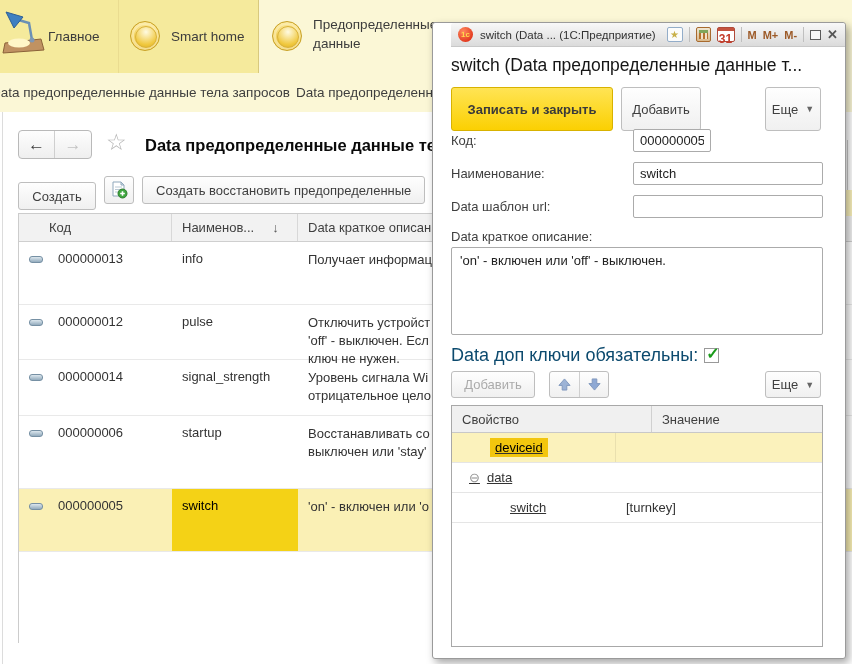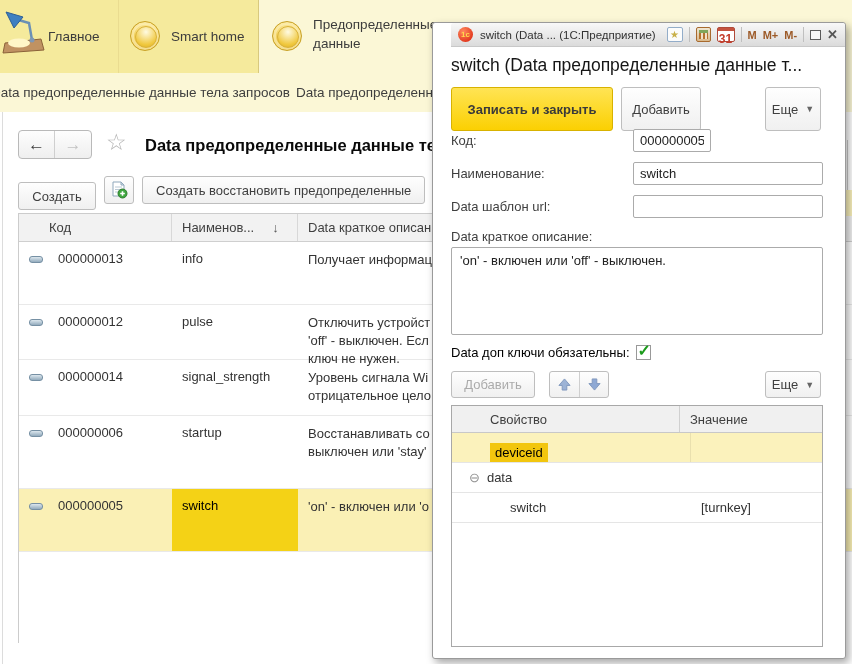--- a/index.html
+++ b/index.html
@@ -120,38 +120,38 @@
 
   .dlabel { position:absolute; left:18px; font-size:13px; color:#3F3F3F; white-space:nowrap; }
   .lbl-code { top:110px; } .lbl-name { top:143px; } .lbl-url { top:176px; } .lbl-desc { top:206px; }
   .dinput { position:absolute; left:200px; height:23px; border:1px solid #ABABAB; border-radius:2px; padding:0 6px;
      font-family:"Liberation Sans",sans-serif; font-size:13px; color:#222; background:#FFF; }
   .inp-code { top:106px; width:78px; } .inp-name { top:139px; width:190px; } .inp-url { top:172px; width:190px; }
   .dtextarea { position:absolute; left:18px; top:224px; width:372px; height:88px; border:1px solid #ABABAB; border-radius:2px;
      padding:5px 8px; font-family:"Liberation Sans",sans-serif; font-size:13px; color:#222; resize:none; }
 
   .cbrow { position:absolute; left:18px; top:322px; display:flex; align-items:center; }
-  .cbrow .dlbl { font-size:13px; color:#000000; }
+  .cbrow .dlbl { font-size:18px; color:#0c4a6e; }
   .checkbox { position:relative; width:15px; height:15px; border:1px solid #999; background:#FFF; margin-left:6px; cursor:pointer; }
   .checkbox::after { content:"✓"; position:absolute; left:1px; top:-5px; font-size:16px; font-weight:bold; color:#1B9B1B; }
 
   .dbtn-add { left:18px; top:348px; width:84px; height:27px; color:#ABABAB; cursor:default; }
   .updown { position:absolute; left:116px; top:348px; display:flex; border:1px solid #BEBEBE; border-radius:3px; overflow:hidden;
      background:linear-gradient(#FEFEFE,#F0F0F0); }
   .ud-btn { width:29px; height:25px; display:flex; align-items:center; justify-content:center; cursor:pointer; }
   .ud-btn + .ud-btn { border-left:1px solid #CFCFCF; }
   .dbtn-more2 { top:348px; right:24px; width:56px; height:27px; }
 
   .ptable { position:absolute; left:18px; top:382px; width:372px; height:242px; border:1px solid #A8A8A8; background:#FFF; overflow:hidden; }
   .phead { display:flex; height:27px; background:#F0F0F0; border-bottom:1px solid #C8C8C8; color:#3F3F3F; align-items:center; }
-  .ph1 { width:200px; padding-left:10px; border-right:1px solid #D0D0D0; height:100%; display:flex; align-items:center; cursor:pointer;margin-left:28px; }
+  .ph1 { width:200px; padding-left:10px; border-right:1px solid #D0D0D0; height:100%; display:flex; align-items:center; cursor:pointer; }
   .ph2 { flex:1; padding-left:10px; cursor:pointer; }
   .prow { display:flex; height:30px; border-bottom:1px solid #E5E5E5; align-items:center; cursor:pointer; }
   .prow.hl-row { background:#FBF2BC; }
-  .p-prop { width:239px; display:flex; align-items:flex-end; }
+  .p-prop { width:164px; display:flex; align-items:center;text-decoration:underline; }
   .hl-row .p-prop { border-right:1px solid rgba(0,0,0,.07); height:100%; }
   .p-val { flex:1; padding-left:10px; color:#333; }
   .prow-1 .p-prop { padding-left:38px; }
   .hl-chip { background:#F2C60E; padding:2px 5px; color:#000; }
   .prow-2 .p-prop { padding-left:17px; }
   .collapse-icon { color:#909090; font-size:13px; margin-right:7px; }
   .collapse-icon::before { content:"⊖"; }
   .prow-3 .p-prop { padding-left:58px; }
 </style>
 </head>

